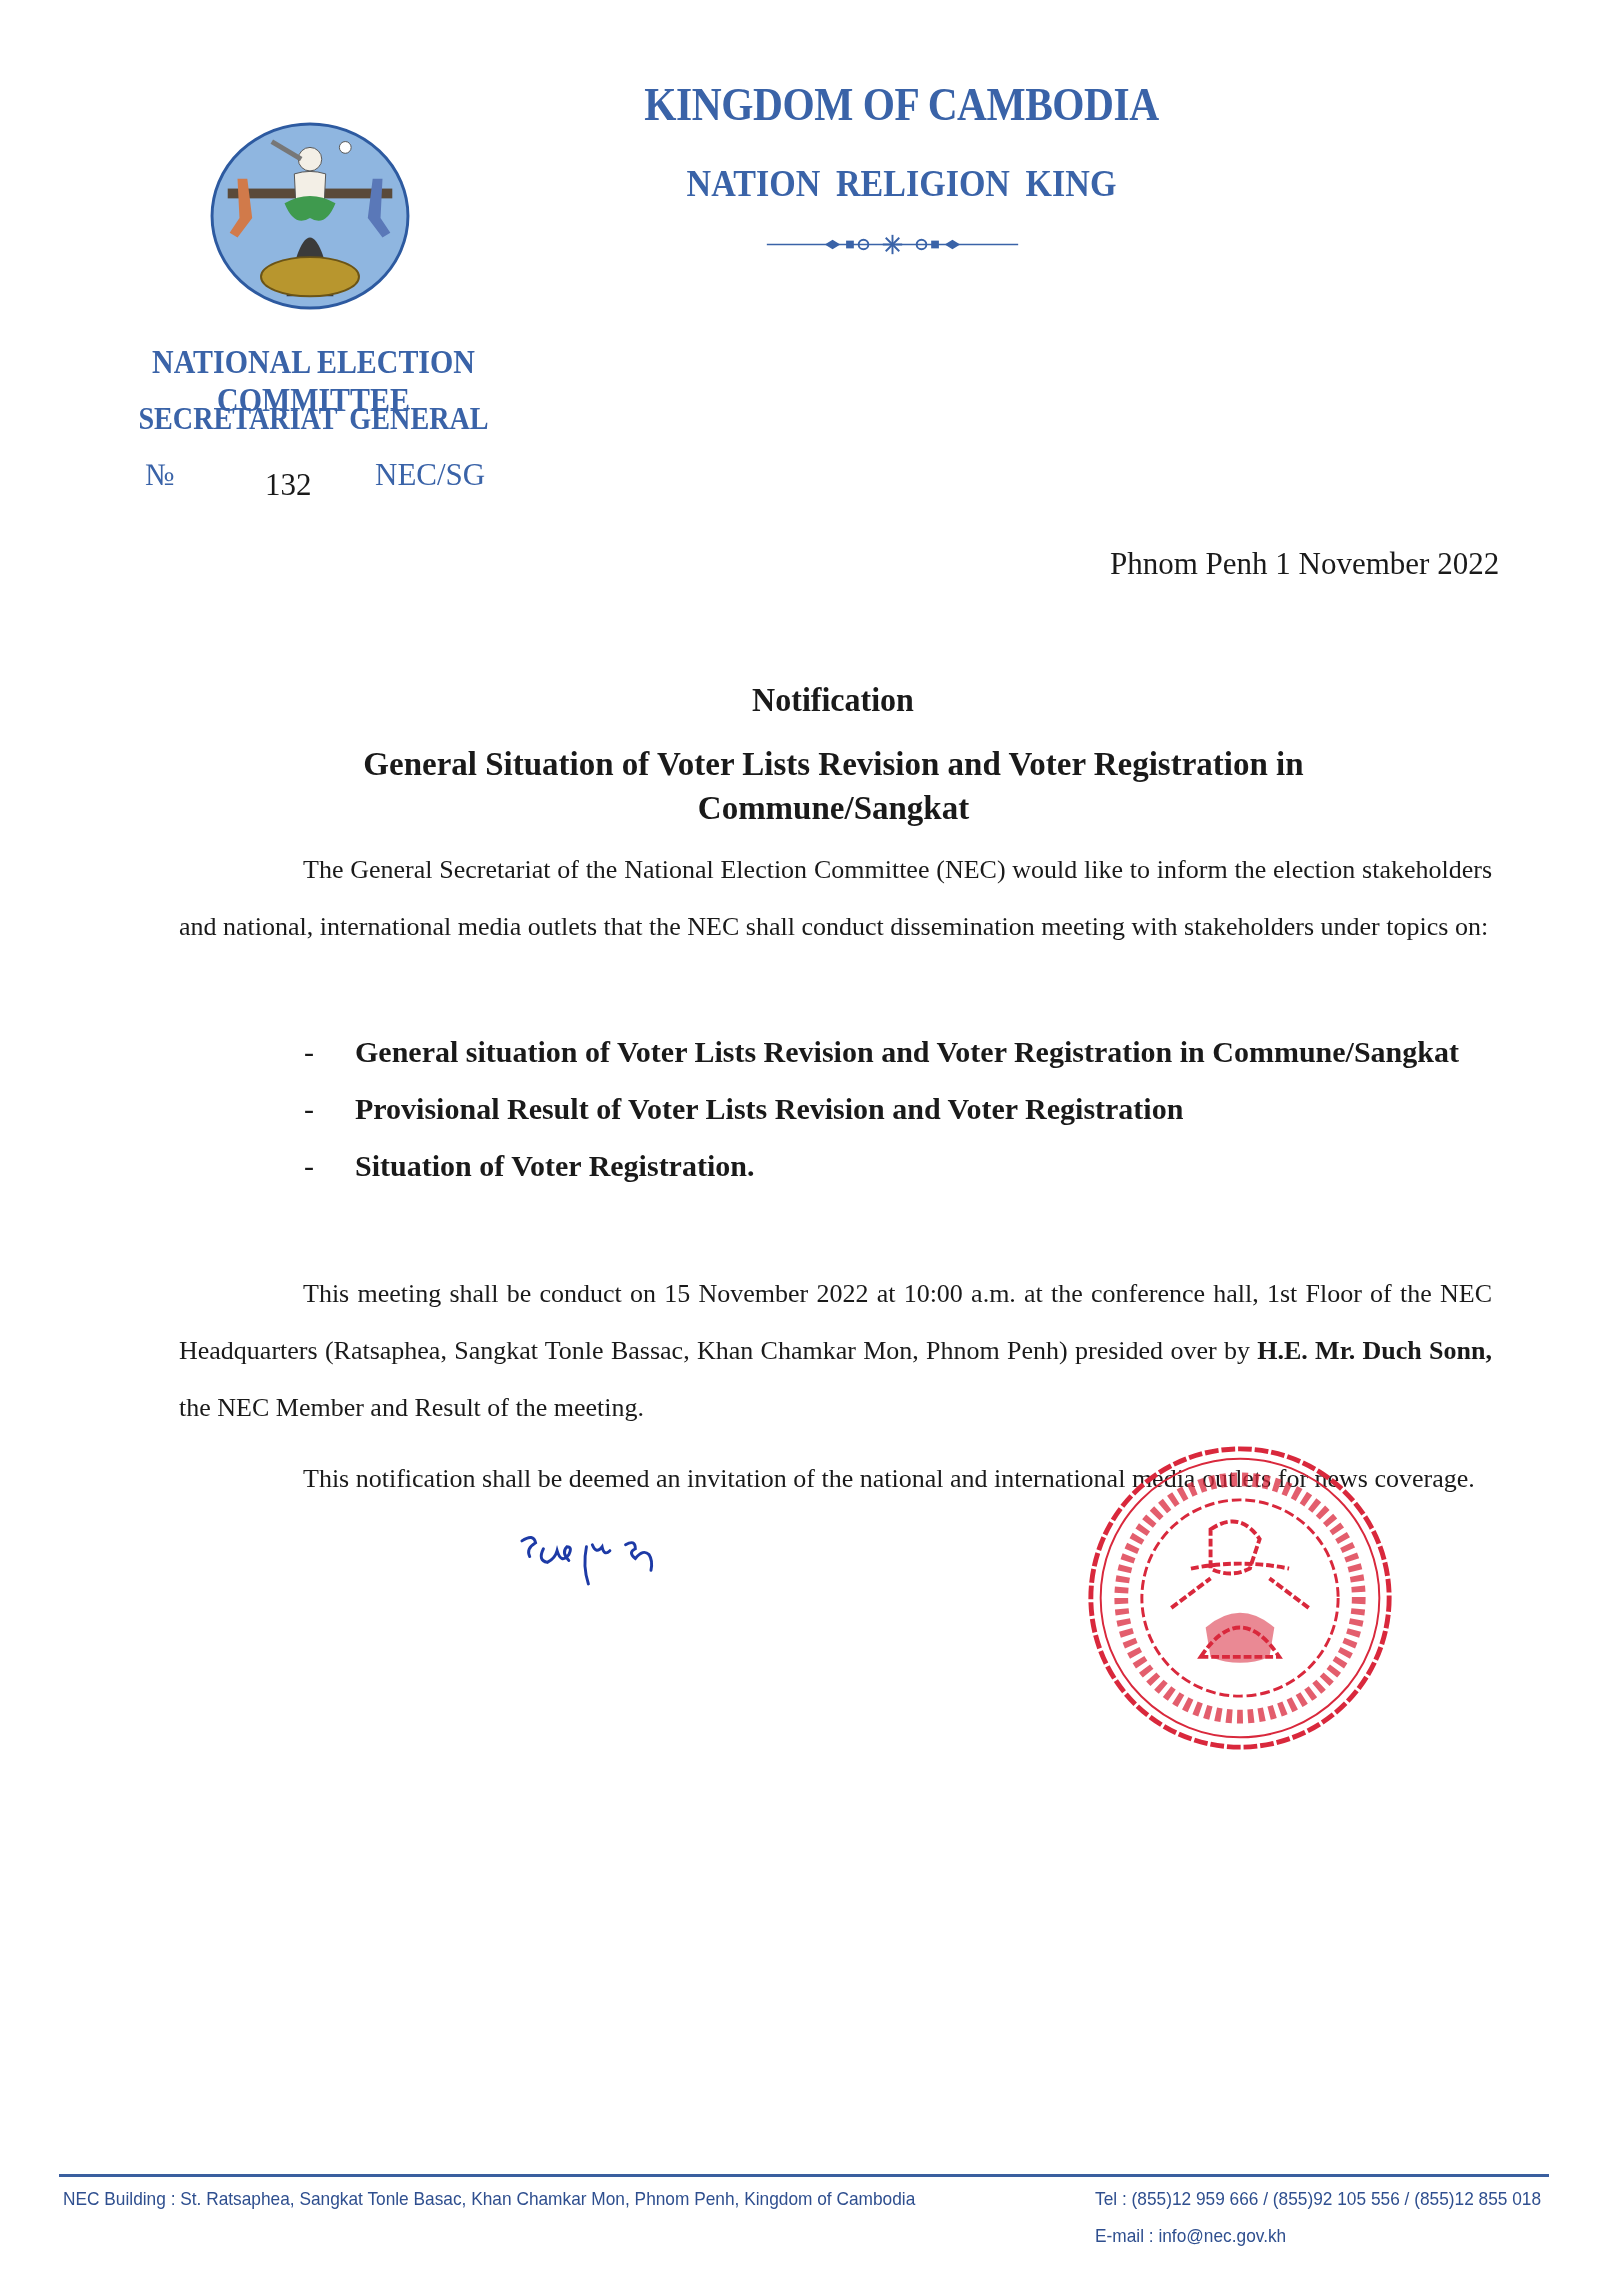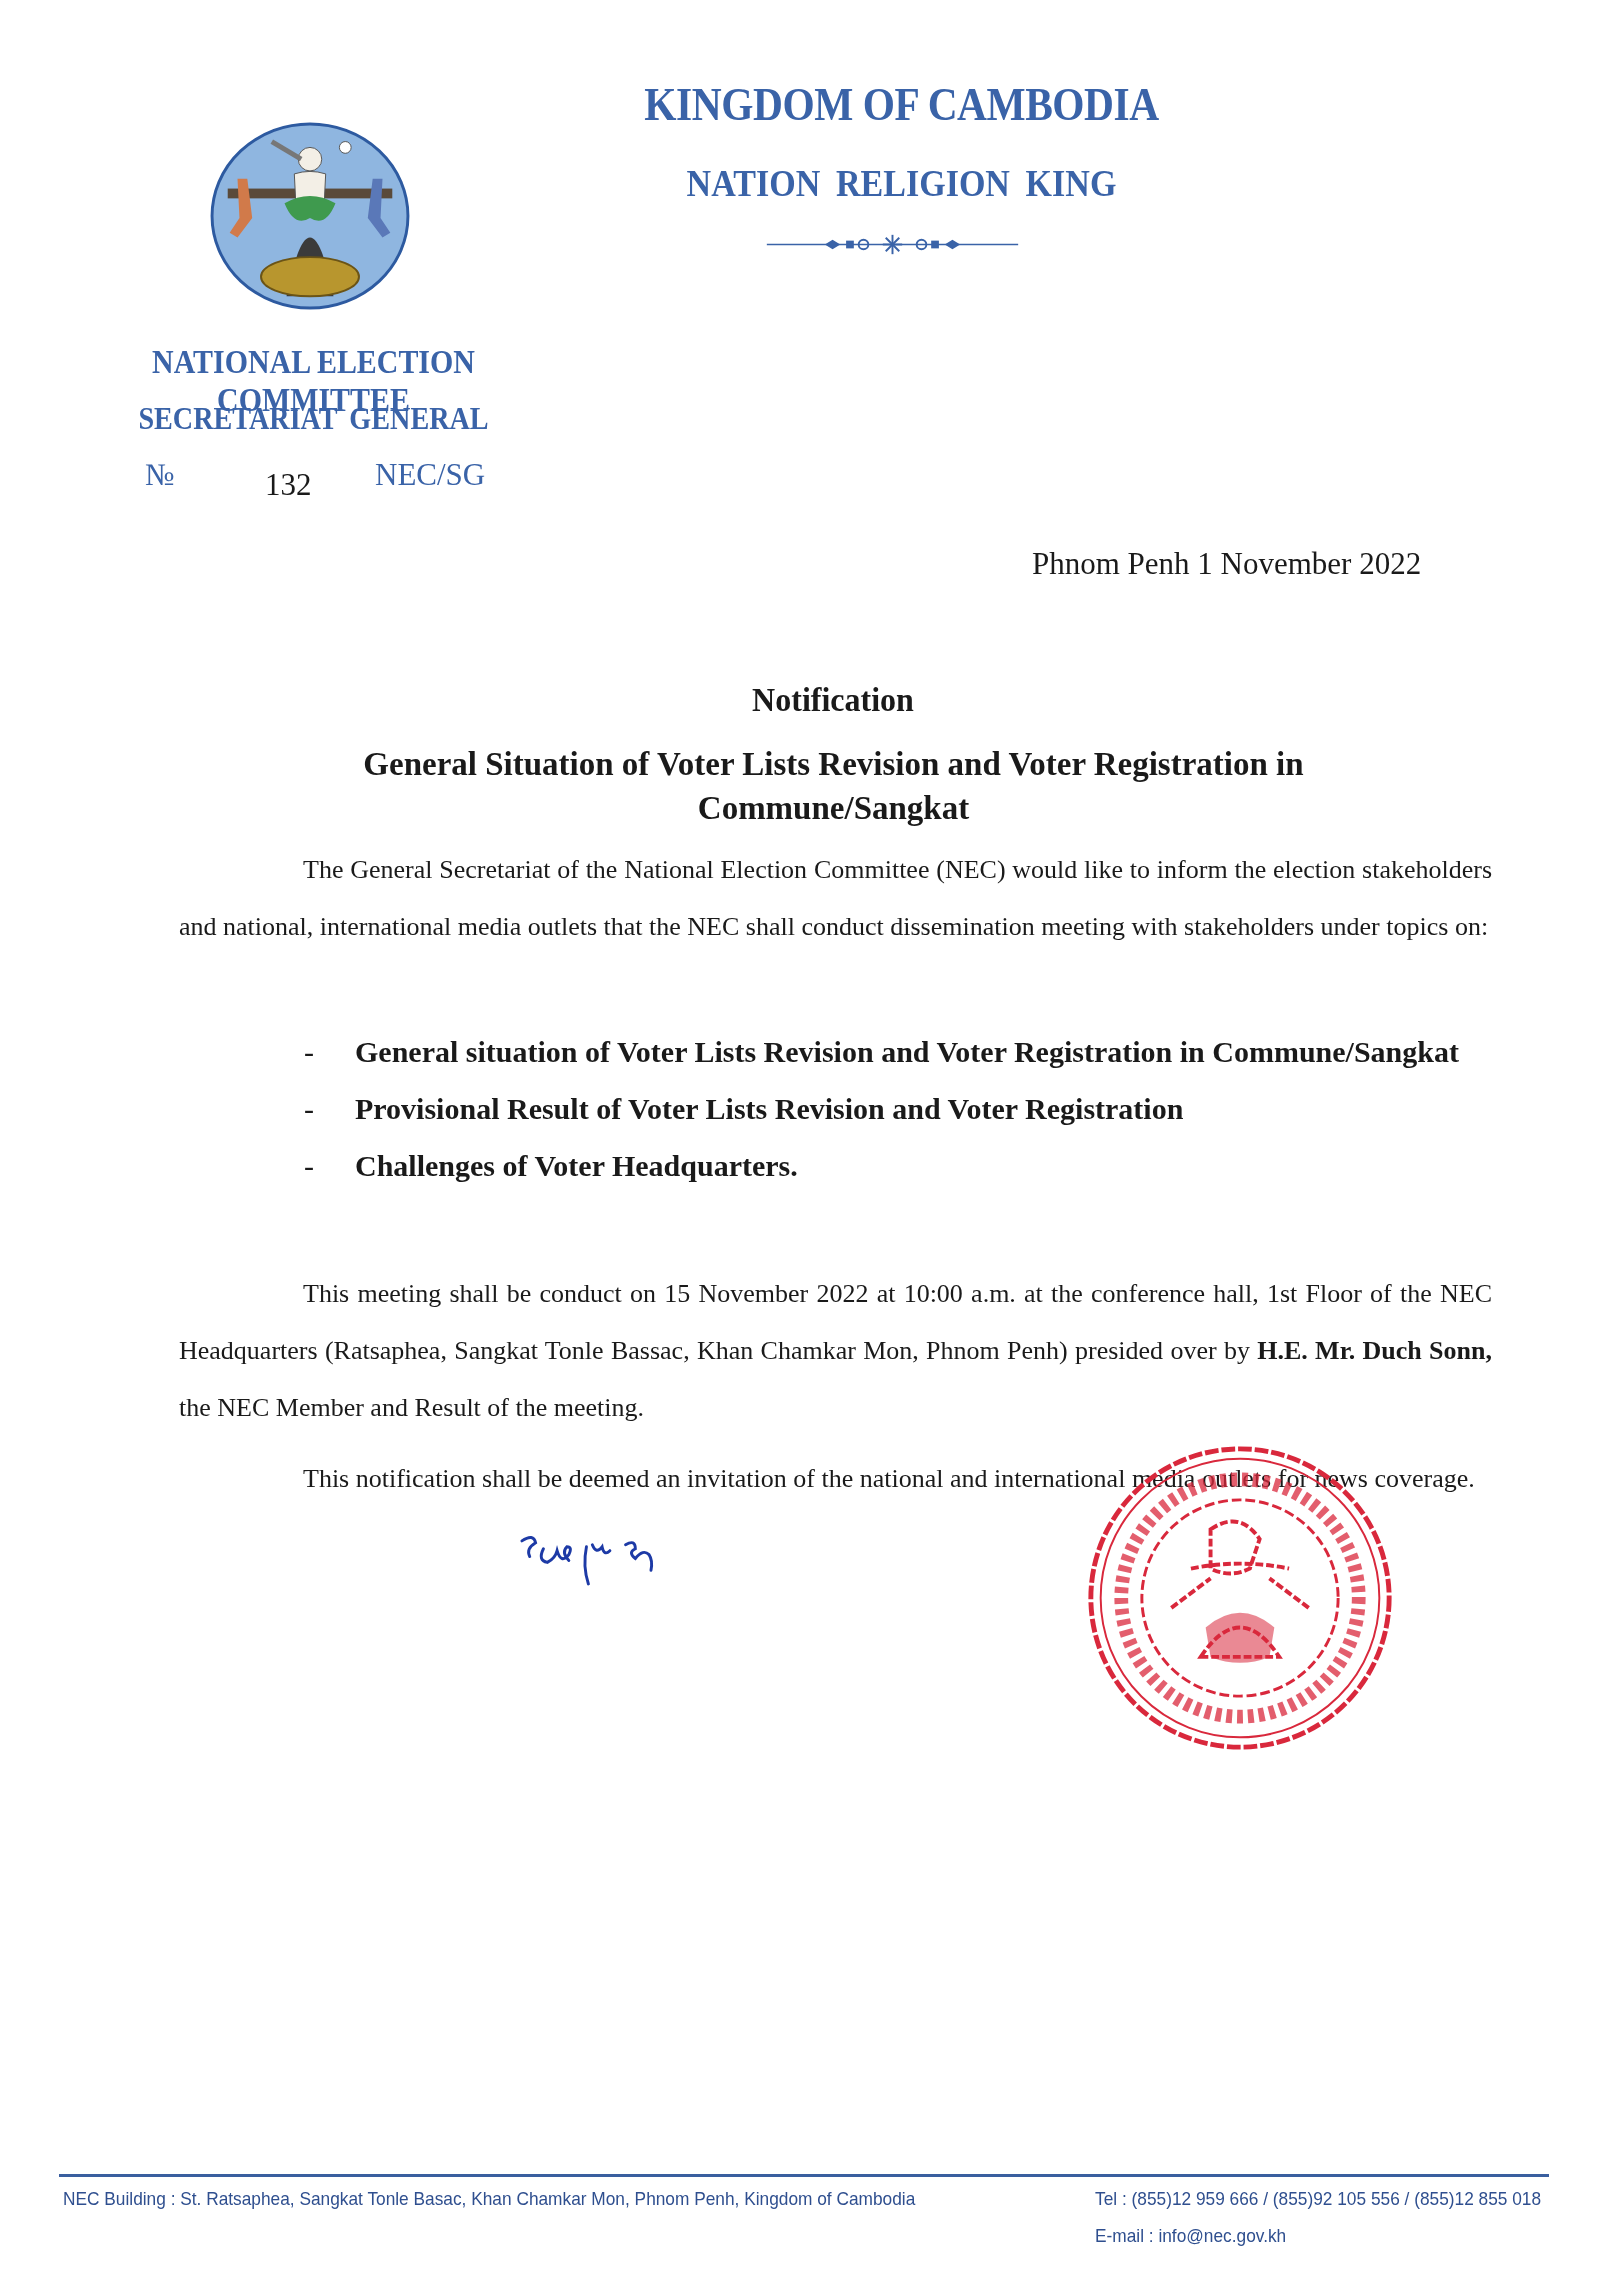--- a/index.html
+++ b/index.html
@@ -9,21 +9,21 @@
   .blue { color: #3a63a8; }
   .hdr-title { left: 588px; top: 78px; width: 627px; text-align: center; font-size: 46px; font-weight: bold; letter-spacing: -0.5px; transform: scaleX(0.9); }
   .hdr-motto { left: 588px; top: 162px; width: 627px; text-align: center; font-size: 37px; font-weight: bold; word-spacing: 7.8px; transform: scaleX(0.92); }
   .ornament { left: 765px; top: 230px; width: 255px; height: 29px; }
   .logo { left: 208px; top: 120px; width: 204px; height: 192px; }
   .org-name { left: 39px; top: 343px; width: 549px; text-align: center; font-size: 34px; font-weight: bold; transform: scaleX(0.88); }
   .org-sub { left: 98px; top: 400px; width: 431px; text-align: center; font-size: 32px; font-weight: bold; transform: scaleX(0.88); word-spacing: 5.9px; }
   .ref-no { left: 145px; top: 457px; font-size: 31px; }
   .ref-num { left: 265px; top: 467px; font-size: 31px; color: #1a1a1a; }
   .ref-code { left: 363px; top: 457px; font-size: 31px; margin-left: 12px; }
-  .date-line { left: 1032px; top: 546px; font-size: 31px; }
+  .date-line { left: 1110px; top: 546px; font-size: 31px; }
   .title { left: 0; top: 682px; width: 1666px; text-align: center; font-size: 33px; font-weight: bold; transform: scaleX(0.97); }
   .subtitle { left: 255px; top: 742px; width: 1157px; text-align: center; font-size: 33px; font-weight: bold; line-height: 44px; }
   .para { left: 179px; width: 1313px; font-size: 26px; line-height: 57px; text-align: justify; }
   .para .indent { display: inline-block; width: 124px; }
   .p1 { top: 841px; }
   .bullets { left: 304px; top: 1023px; width: 1188px; font-size: 30px; font-weight: bold; }
   .bullet { position: relative; padding-left: 51px; line-height: 57px; }
   .bullet .dash { position: absolute; left: 0; top: 0; font-weight: normal; }
   .bullet .txt { display: block; text-align: justify; text-align-last: left; }
   .b1 .txt { text-align-last: left; }
@@ -88,21 +88,21 @@
   <div class="bullet b1">
     <span class="dash">-</span>
     <span class="txt">General situation of Voter Lists Revision and Voter Registration in Commune/Sangkat</span>
   </div>
   <div class="bullet">
     <span class="dash">-</span>
     <span class="txt">Provisional Result of Voter Lists Revision and Voter Registration</span>
   </div>
   <div class="bullet">
     <span class="dash">-</span>
-    <span class="txt">Challenges of Voter Headquarters.</span>
+    <span class="txt">Situation of Voter Registration.</span>
   </div>
 </div>
 
 <div class="abs para p2"><span class="indent"></span><span>This meeting shall be conduct on 15 November 2022 at 10:00 a.m. at the conference hall, 1st Floor of the NEC Headquarters (Ratsaphea, Sangkat Tonle Bassac, Khan Chamkar Mon, Phnom Penh) presided over by </span><b class="strong">H.E. Mr. Duch Sonn,</b><span> the NEC Member and Result of the meeting.</span></div>
 
 <div class="abs para p3"><span class="indent"></span><span>This notification shall be deemed an invitation of the national and international media outlets for news coverage.</span></div>
 
 <svg class="abs signature" viewBox="0 0 180 60">
   <path d="M4 12 q12 -8 14 2 q-10 6 -6 14 M26 20 q-6 12 4 14 q8 -4 10 -12 q4 14 12 4 q4 -8 -2 -8 q-6 6 2 14 M70 18 q-4 20 2 38 M76 16 q4 10 10 2 q2 10 8 4 M110 16 q10 -6 10 4 q-8 4 0 10 q8 -10 14 -4 q4 6 2 16" fill="none" stroke="#1d3aa6" stroke-width="3" stroke-linecap="round"></path>
 </svg>

